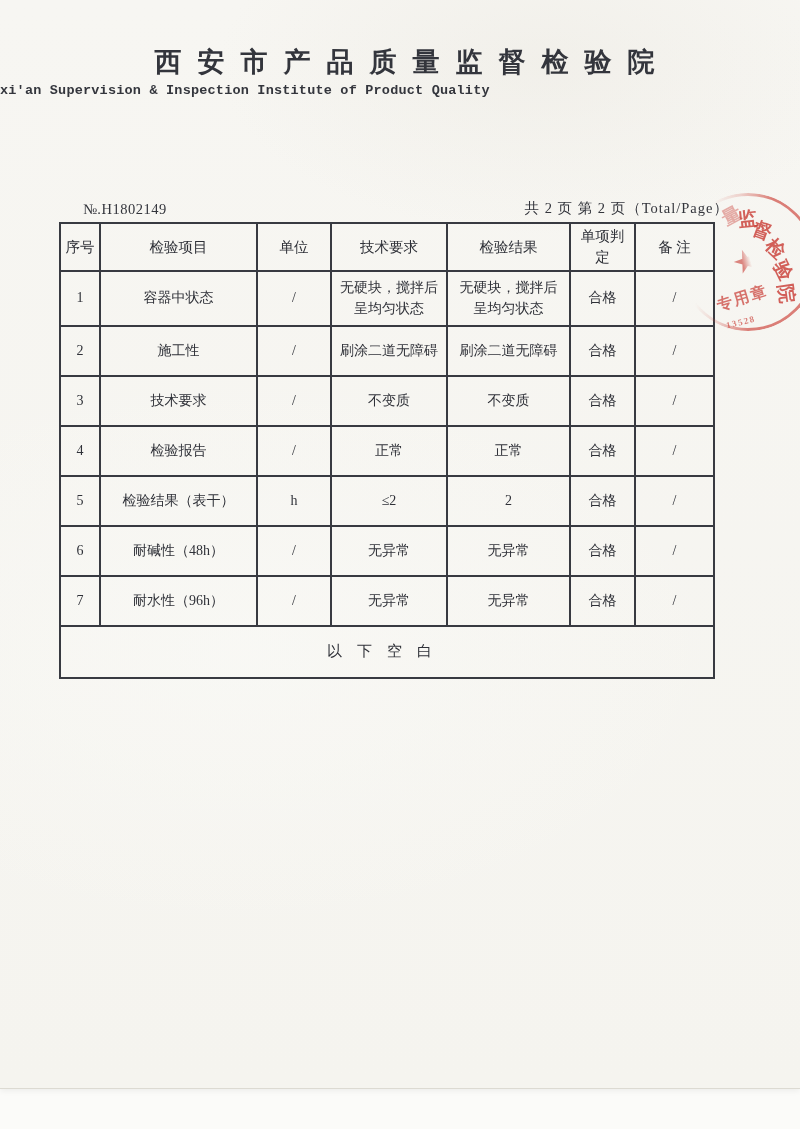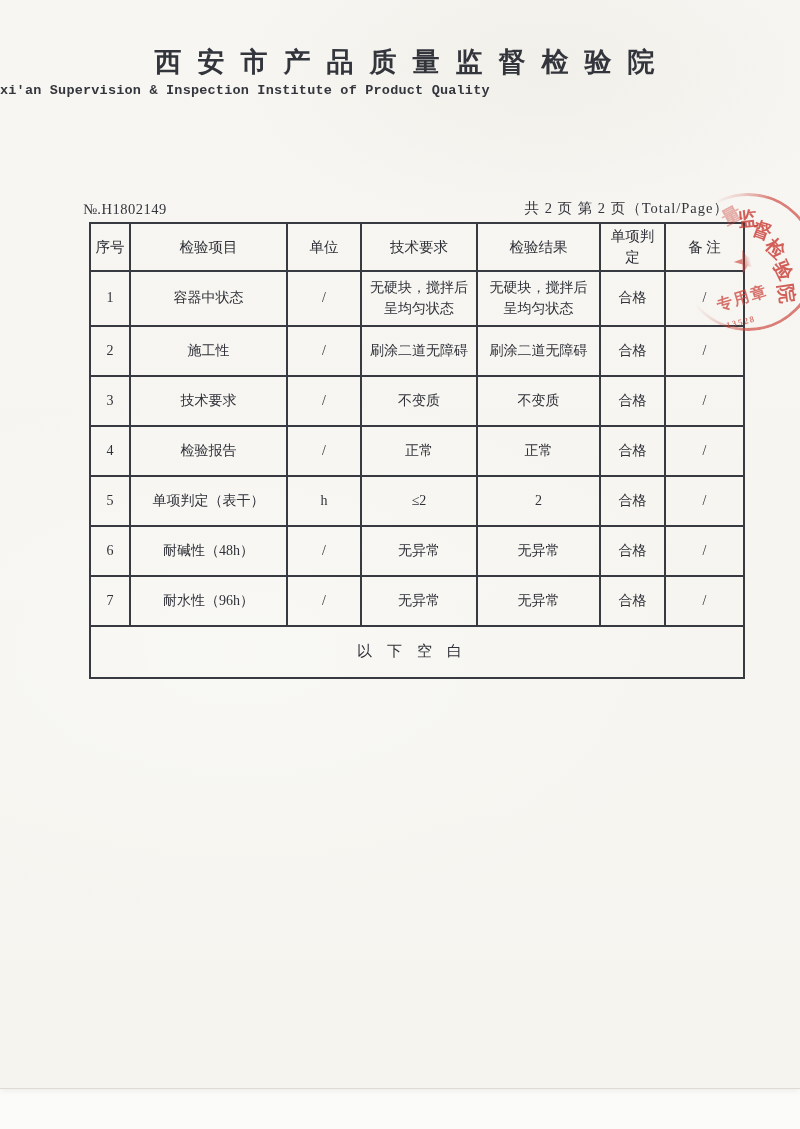--- a/index.html
+++ b/index.html
@@ -49,21 +49,21 @@
   
   .meta{
     position:absolute;left:75px;top:199px;width:654px;
     display:flex;justify-content:space-between;align-items:flex-end;
     font-size:14.5px;color:#33353c;
   }
   .meta .no{letter-spacing:.5px;margin-left:8px;}
   .meta .pages{letter-spacing:1px;}
   
   table.report{
-    position:absolute;left:89px;top:222px;width:654px;
+    position:absolute;left:59px;top:222px;width:654px;
     border-collapse:collapse;table-layout:fixed;
     font-size:14px;color:#2f3138;
   }
   table.report td,table.report th{
     border:2px solid #383a41;
     text-align:center;vertical-align:middle;
     font-weight:400;padding:2px 3px;
     white-space:pre-line;line-height:1.45;
     overflow:hidden;
   }
@@ -179,21 +179,21 @@
         <td>4</td>
         <td>检验报告</td>
         <td>/</td>
         <td>正常</td>
         <td>正常</td>
         <td>合格</td>
         <td>/</td>
       </tr>
       <tr class="r-std">
         <td>5</td>
-        <td>单项判定（表干）</td>
+        <td>检验结果（表干）</td>
         <td>h</td>
         <td>≤2</td>
         <td>2</td>
         <td>合格</td>
         <td>/</td>
       </tr>
       <tr class="r-std">
         <td>6</td>
         <td>耐碱性（48h）</td>
         <td>/</td>

